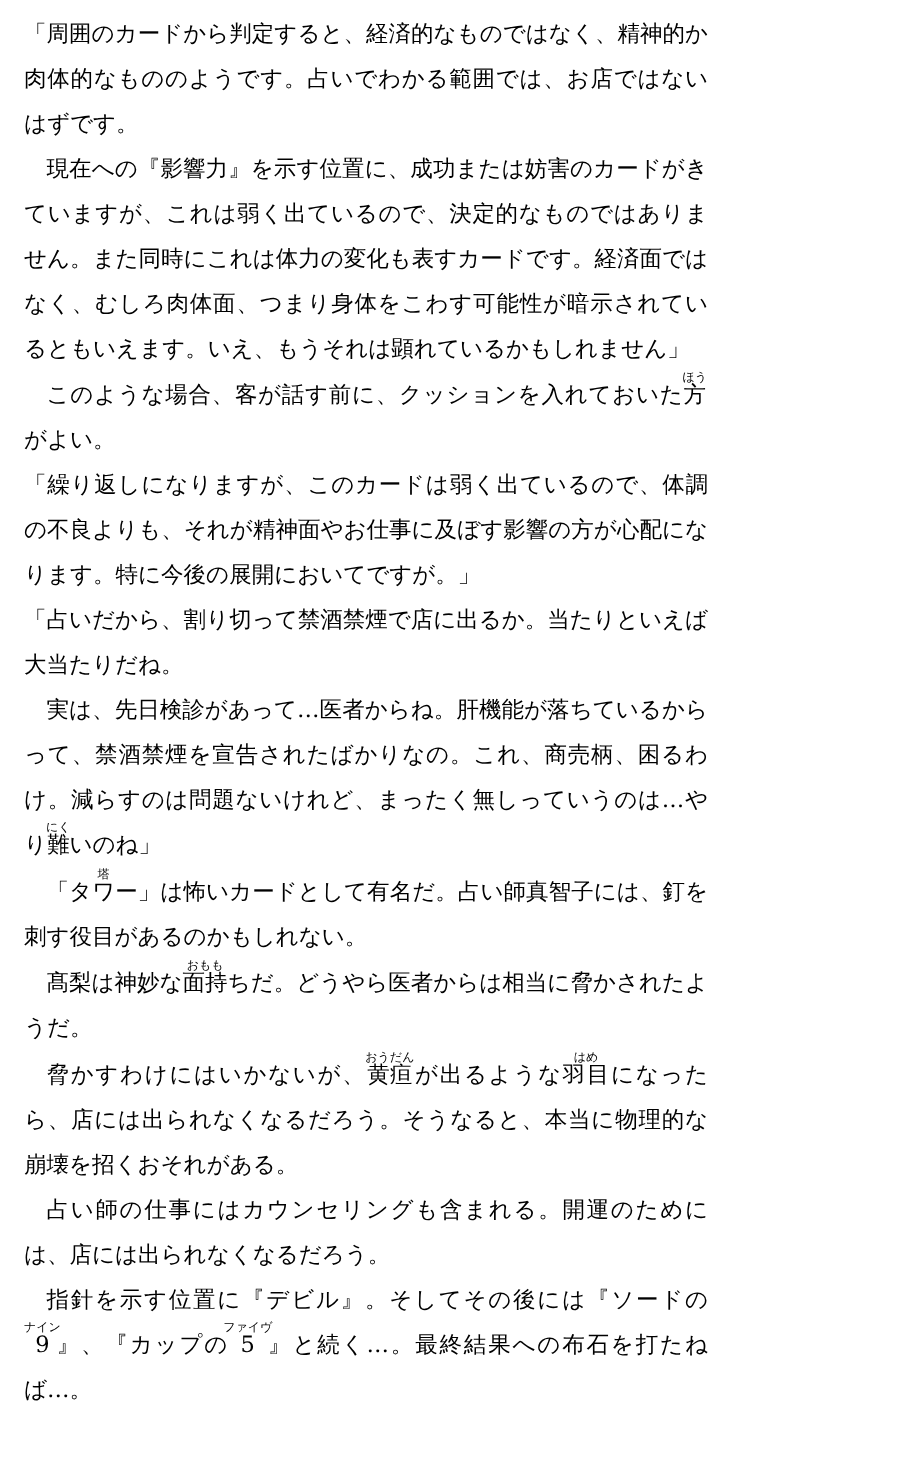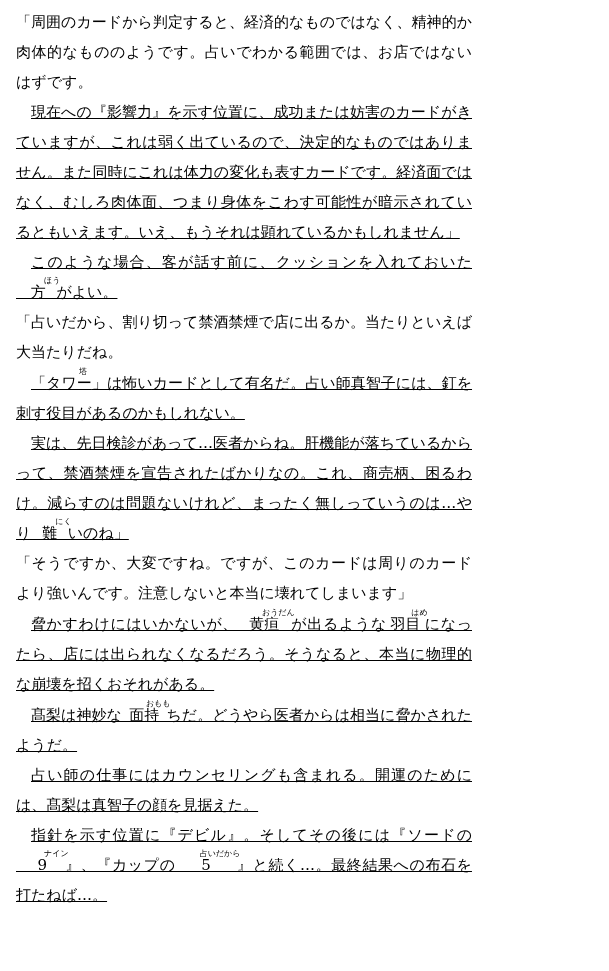--- a/index.html
+++ b/index.html
@@ -23,42 +23,40 @@
   .page p {
     margin: 0;
     line-height: 30px;
     text-align: justify;
     text-justify: inter-ideograph;
     word-break: normal;
     line-break: normal;
   }
   .page p.indent {
     text-indent: 1em;
-    text-decoration: underline;
   }
   ruby {
     ruby-align: center;
   }
   ruby rt {
     font-size: 8px;
     line-height: 0;
     font-family: "DejaVu Sans", "Liberation Sans", sans-serif;
-    margin-left: 28px;
   }
 </style>
 </head>
 <body>
 
 <div class="page">
   <div id="page-text">
       <p>「周囲のカードから判定すると、経済的なものではなく、精神的か肉体的なもののようです。占いでわかる範囲では、お店ではないはずです。</p>
       <p class="indent">現在への『影響力』を示す位置に、成功または妨害のカードがきていますが、これは弱く出ているので、決定的なものではありません。また同時にこれは体力の変化も表すカードです。経済面ではなく、むしろ肉体面、つまり身体をこわす可能性が暗示されているともいえます。いえ、もうそれは顕れているかもしれません」</p>
       <p class="indent">このような場合、客が話す前に、クッションを入れておいた<ruby>方<rt>ほう</rt></ruby>がよい。</p>
+      <p>「繰り返しになりますが、このカードは弱く出ているので、体調の不良よりも、それが精神面やお仕事に及ぼす影響の方が心配になります。特に今後の展開においてですが。」</p>
       <p>「占いだから、割り切って禁酒禁煙で店に出るか。当たりといえば大当たりだね。</p>
+      <p class="indent">実は、先日検診があって…医者からね。肝機能が落ちているからって、禁酒禁煙を宣告されたばかりなの。これ、商売柄、困るわけ。減らすのは問題ないけれど、まったく無しっていうのは…やり<ruby>難<rt>にく</rt></ruby>いのね」</p>
       <p class="indent">「<ruby>タワー<rt>塔</rt></ruby>」は怖いカードとして有名だ。占い師真智子には、釘を刺す役目があるのかもしれない。</p>
-      <p class="indent">実は、先日検診があって…医者からね。肝機能が落ちているからって、禁酒禁煙を宣告されたばかりなの。これ、商売柄、困るわけ。減らすのは問題ないけれど、まったく無しっていうのは…やり<ruby>難<rt>にく</rt></ruby>いのね」</p>
-      <p>「そうですか、大変ですね。ですが、このカードは周りのカードより強いんです。注意しないと本当に壊れてしまいます」</p>
+      <p class="indent">髙梨は神妙な<ruby>面持<rt>おもも</rt></ruby>ちだ。どうやら医者からは相当に脅かされたようだ。</p>
       <p class="indent">脅かすわけにはいかないが、<ruby>黄疸<rt>おうだん</rt></ruby>が出るような<ruby>羽目<rt>はめ</rt></ruby>になったら、店には出られなくなるだろう。そうなると、本当に物理的な崩壊を招くおそれがある。</p>
-      <p class="indent">髙梨は神妙な<ruby>面持<rt>おもも</rt></ruby>ちだ。どうやら医者からは相当に脅かされたようだ。</p>
-      <p class="indent">占い師の仕事にはカウンセリングも含まれる。開運のためには、髙梨は真智子の顔を見据えた。</p>
-      <p class="indent">指針を示す位置に『デビル』。そしてその後には『ソードの<ruby>9<rt>ナイン</rt></ruby>』、『カップの<ruby>5<rt>占いだから</rt></ruby>』と続く…。最終結果への布石を打たねば…。</p>
+      <p class="indent">占い師の仕事にはカウンセリングも含まれる。開運のためには、店には出られなくなるだろう。</p>
+      <p class="indent">指針を示す位置に『デビル』。そしてその後には『ソードの<ruby>9<rt>ナイン</rt></ruby>』、『カップの<ruby>5<rt>ファイヴ</rt></ruby>』と続く…。最終結果への布石を打たねば…。</p>
     </div>
 </div>
 
 </body></html>

